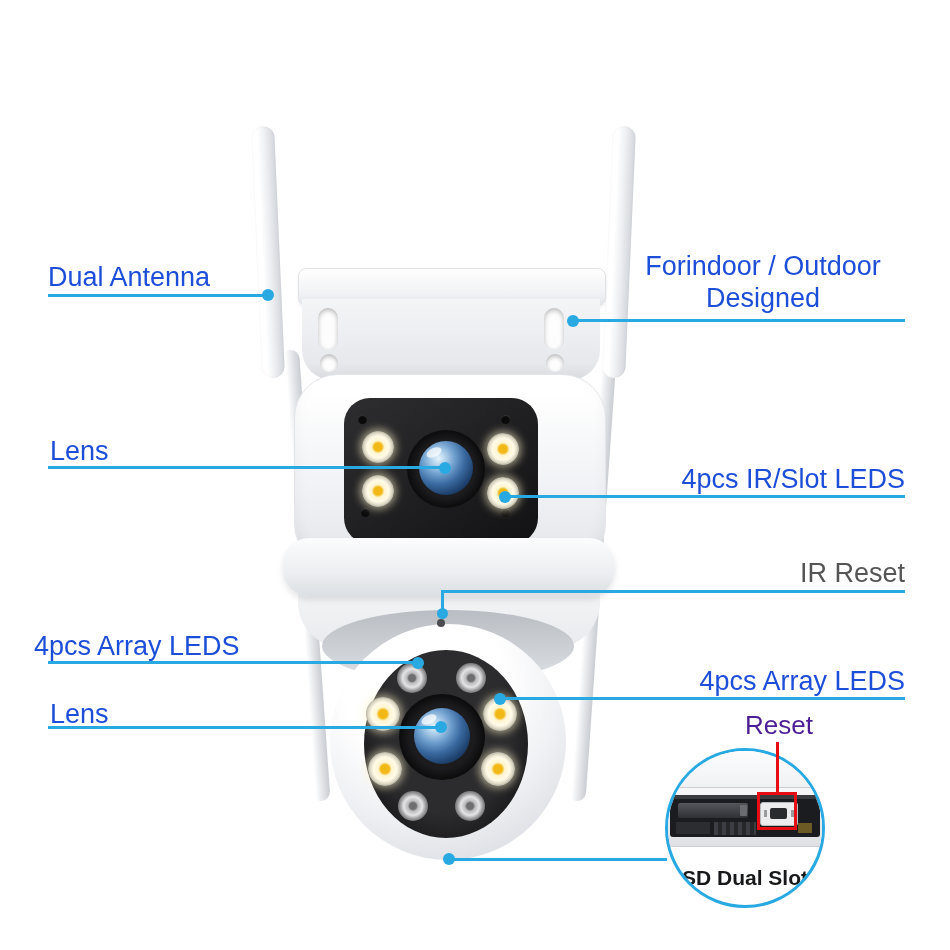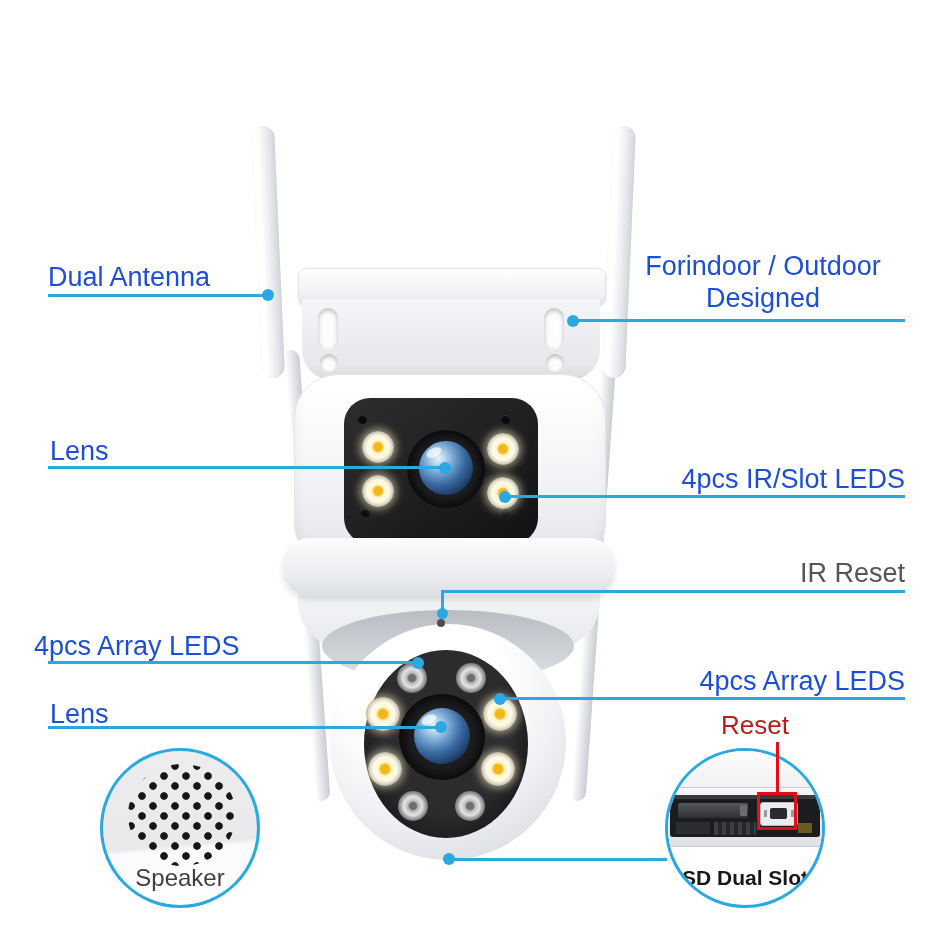--- a/index.html
+++ b/index.html
@@ -222,34 +222,30 @@
     <div class="abs callout-dot" style="left:494px;top:693px;"></div>
   </div>
 
   <div>
     <div class="abs callout-label" style="left:50px;top:699px;">Lens</div>
     <div class="abs callout-line" style="left:48px;top:726px;width:394px;"></div>
     <div class="abs callout-dot" style="left:435px;top:721px;"></div>
   </div>
 
   <div>
-    <div class="abs callout-label center-align" style="left:705px;top:710px;width:100px;font-size:26px;color:#b91c1c;">Reset</div>
+    <div class="abs callout-label center-align" style="left:729px;top:710px;width:100px;font-size:26px;color:#4c1d95;">Reset</div>
     <div class="abs red-line" style="left:776px;top:742px;height:52px;"></div>
     <div class="abs red-rect" style="left:757px;top:792px;width:34px;height:32px;"></div>
   </div>
 
   <div>
     <div class="abs callout-line" style="left:449px;top:858px;width:218px;"></div>
     <div class="abs callout-dot" style="left:443px;top:853px;"></div>
   </div>
 
-  <div class="abs inset-circle speaker-circle">
-    <div class="abs speaker-grill"></div>
-    <div class="abs inset-label">Speaker</div>
-  </div>
 
   <div class="abs inset-circle sd-circle">
     <div class="abs sd-top"></div>
     <div class="abs sd-frame"></div>
     <div class="abs sd-opening">
       <div class="hl"></div>
       <div class="sd-slot"></div>
       <div class="sd-slot-tab"></div>
       <div class="pcb-a"></div>
       <div class="pcb-b"></div>

